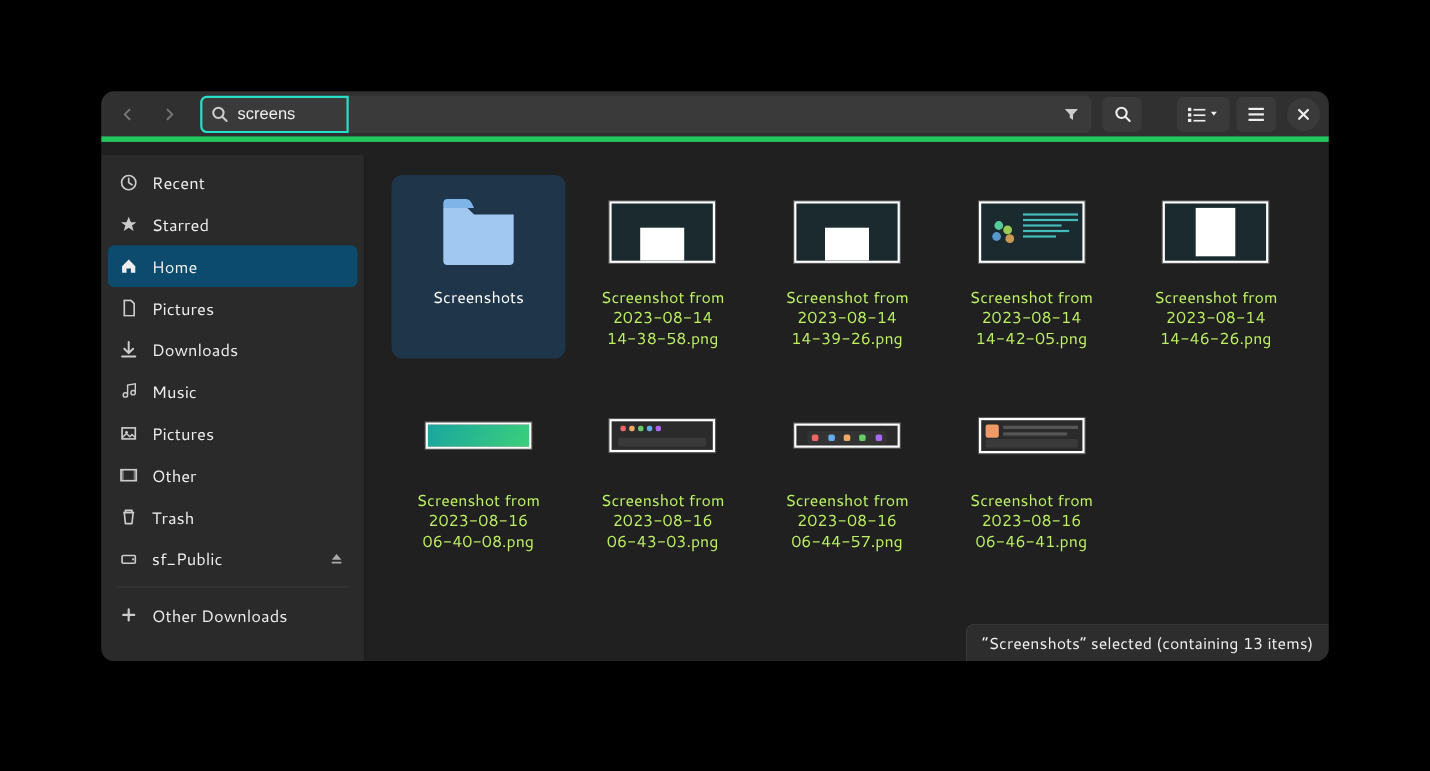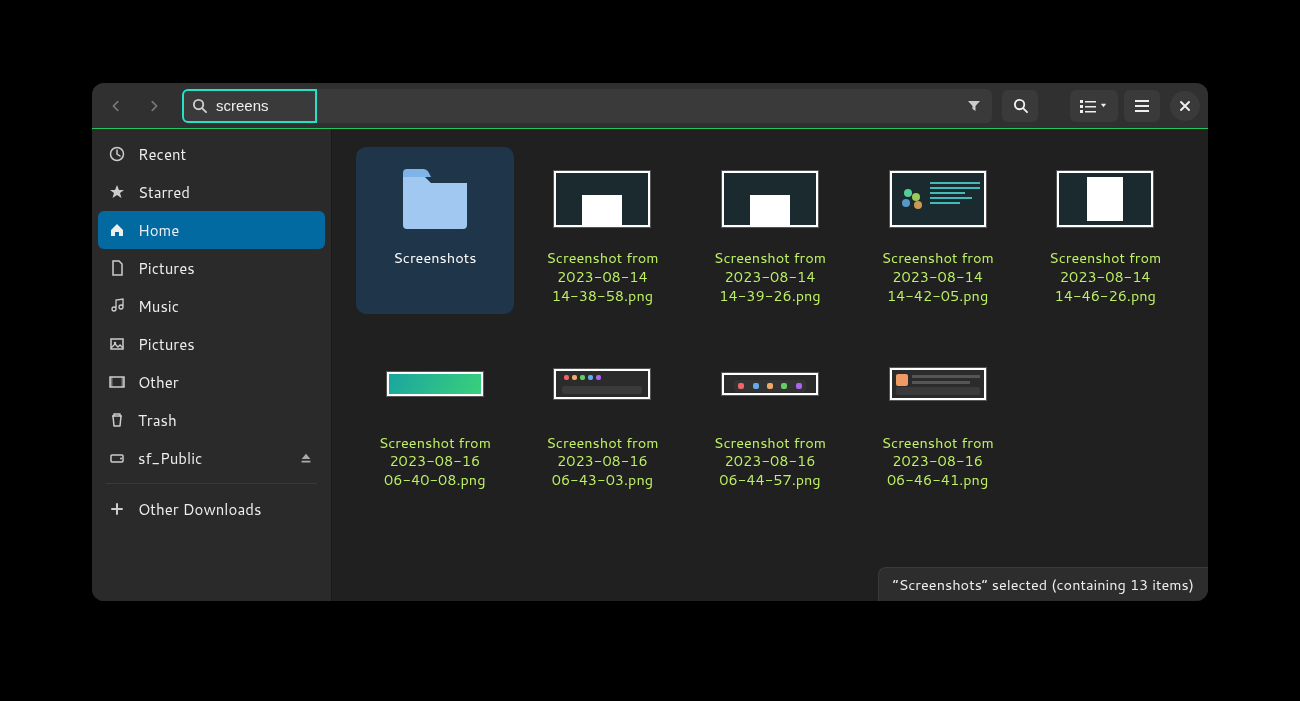--- a/index.html
+++ b/index.html
@@ -15,21 +15,21 @@
     box-shadow: 0 10px 40px rgba(0,0,0,.6);
     overflow: hidden;
   }
   .header {
     height: 46px;
     background: #303030;
     display: flex;
     align-items: center;
     padding: 0 8px;
     gap: 6px;
-    border-bottom: 1px solid #22c55e;
+    border-bottom: 5px solid #22c55e;
   }
   .nav-btn {
     width: 32px; height: 32px;
     display: flex; align-items: center; justify-content: center;
     color: #888; border-radius: 6px;
   }
   .searchbar {
     flex: 1;
     height: 34px;
     background: #3a3a3a;
@@ -70,38 +70,39 @@
   }
   .hdr-btn.search { width: 36px; }
   .hdr-btn.view { width: 48px; gap: 3px; padding: 0 6px; }
   .hdr-btn.menu { width: 36px; }
   .hdr-btn.close { width: 30px; height: 30px; border-radius: 50%; background: #3a3a3a; margin-left: 4px; }
   .spacer-sm { width: 20px; }
   .body {
     flex: 1;
     display: flex;
     overflow: hidden;
+    margin-top: 12px;
   }
   .sidebar {
     width: 240px;
     background: #2a2a2a;
     border-right: 1px solid #1a1a1a;
     padding: 6px;
     display: flex; flex-direction: column;
   }
   .side-item {
     height: 38px;
     display: flex; align-items: center;
     gap: 12px;
     padding: 0 10px;
     border-radius: 6px;
     color: #eee;
     font-size: 15px;
   }
-  .side-item.active { background: #0369a1; align-items: center; }
+  .side-item.active { background: #0c4a6e; align-items: center; }
   .side-sep { height: 1px; background: #3a3a3a; margin: 6px 8px; }
   .side-icon { width: 18px; height: 18px; display:flex; align-items:center; justify-content:center; color:#ccc; flex-shrink:0; }
   .eject { margin-left: auto; color: #aaa; }
   .content {
     flex: 1;
     position: relative;
     overflow: hidden;
     background: #202020;
   }
   .grid {
@@ -276,20 +277,28 @@
           </span>
         <span>Home</span>
       </div>
       <div class="side-item">
         <span class="side-icon">
             <svg width="16" height="16" viewBox="0 0 16 16">
               <path d="M4 1 L10 1 L13 4 L13 15 L4 15 Z" stroke="#ccc" stroke-width="1.5" fill="none"></path>
             </svg>
           </span>
         <span>Pictures</span>
+      </div>
+      <div class="side-item">
+        <span class="side-icon">
+            <svg width="16" height="16" viewBox="0 0 16 16">
+              <path d="M8 1 L8 10 M4 7 L8 11 L12 7 M2 14 L14 14" stroke="#ccc" stroke-width="1.8" fill="none" stroke-linecap="round" stroke-linejoin="round"></path>
+            </svg>
+          </span>
+        <span>Downloads</span>
       </div>
       <div class="side-item">
         <span class="side-icon">
             <svg width="16" height="16" viewBox="0 0 16 16">
               <path d="M5 13 A2 2 0 1 1 5 9 A2 2 0 1 1 5 13 M7 11 L7 2 L14 1 L14 9 M12 11 A2 2 0 1 1 12 7 A2 2 0 1 1 12 11" stroke="#ccc" stroke-width="1.3" fill="none"></path>
             </svg>
           </span>
         <span>Music</span>
       </div>
       <div class="side-item">

